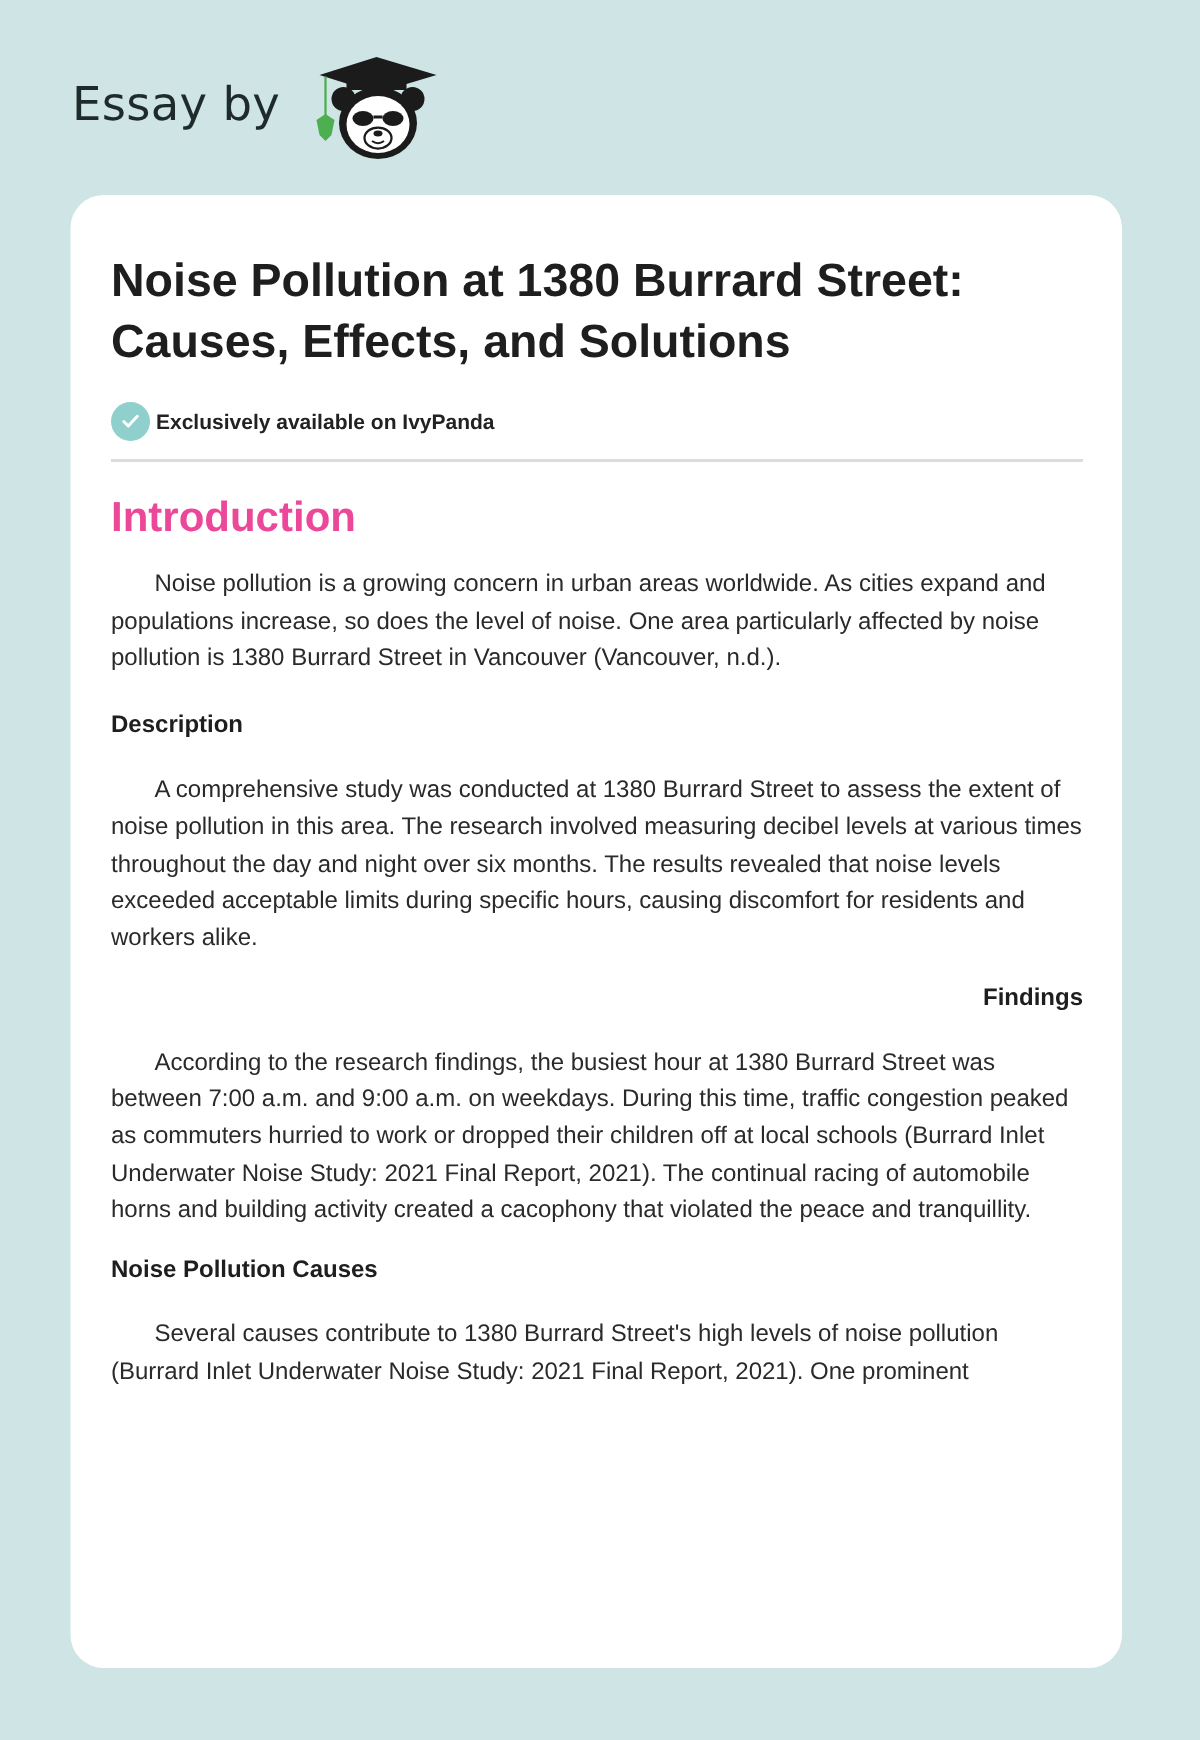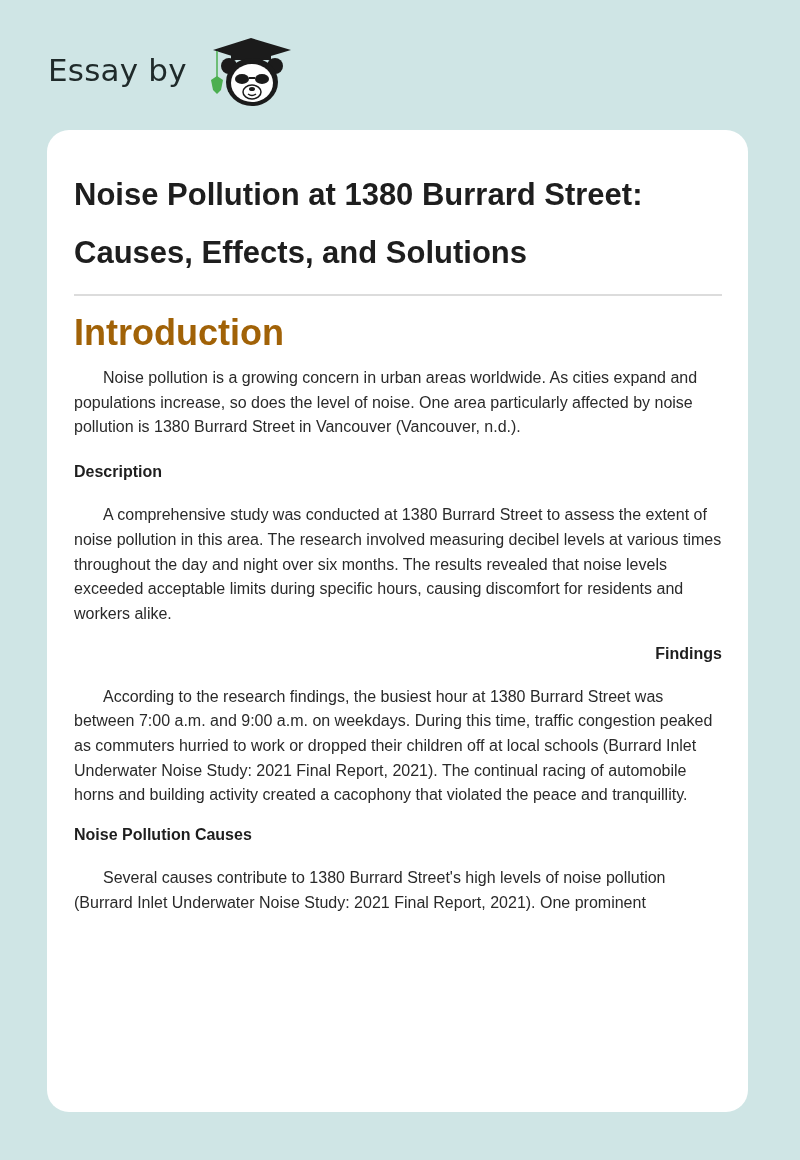--- a/index.html
+++ b/index.html
@@ -24,30 +24,30 @@
     font-family:"DejaVu Serif", serif; font-weight:bold;
     font-size:30px; color:#1b1b1b; margin-top:4px;
   }
   .brand-name sup { font-size:14px; vertical-align:top; position:relative; top:2px; }
   .card {
     position:absolute; left:47px; top:130px; width:701px; height:982px;
     background:#fff; border-radius:22px; overflow:hidden;
   }
   .inner { padding:36px 26px 0 27px; }
   h1 {
-    margin:0; font-size:31px; line-height:58px; font-weight:bold; color:#1e1e1e;
+    margin:0; font-size:31px; line-height:41px; font-weight:bold; color:#1e1e1e;
   }
   .badge { display:flex; align-items:center; margin-top:20px; height:26px; }
   .badge-icon {
     width:26px; height:26px; border-radius:50%; background:#8fd0cc;
     display:flex; align-items:center; justify-content:center; margin-right:4px;
   }
   .badge-text { font-size:14px; font-weight:bold; color:#222; }
   .divider { height:2px; background:#dcdcdc; margin-top:12px; }
-  h2 { margin:24px 0 0; font-size:36px; line-height:34px; font-weight:bold; color:#a16207; }
+  h2 { margin:24px 0 0; font-size:28px; line-height:34px; font-weight:bold; color:#ec4899; }
   h3 { margin:14px 0 0; font-size:16px; line-height:30px; font-weight:bold; color:#1e1e1e; }
   p {
     margin:16px 0 0; font-size:16px; line-height:24.7px; color:#2a2a2a;
     text-indent:29px;
   }
   .s-intro-h { margin-top:20px; }
   .s-research-h { margin-top:18px; }
   .s-desc-h { margin-top:17px; }
   .s-find-h { margin-top:12px;text-align:right; }
   .s-causes-h { margin-top:12px; }
@@ -78,20 +78,28 @@
     <ellipse cx="47" cy="56" rx="9" ry="7" fill="#fff" stroke="#1b1b1b" stroke-width="1.5"></ellipse>
     <ellipse cx="47" cy="53" rx="3" ry="2" fill="#1b1b1b"></ellipse>
     <path d="M43 58 Q47 61 51 58" stroke="#1b1b1b" stroke-width="1.4" fill="none"></path>
   </svg>
 </div>
 
 <div class="card">
   <div class="inner">
     <h1>Noise Pollution at 1380 Burrard Street: Causes, Effects, and Solutions</h1>
 
+    <div class="badge">
+      <span class="badge-icon">
+        <svg width="12" height="10" viewBox="0 0 12 10">
+            <path d="M1.5 5 L4.5 8 L10.5 1.5" stroke="#fff" stroke-width="2" fill="none" stroke-linecap="round" stroke-linejoin="round"></path>
+          </svg>
+      </span>
+      <span class="badge-text">Exclusively available on IvyPanda</span>
+    </div>
 
     <div class="divider"></div>
 
     <h2 class="s-intro-h">Introduction</h2>
     <p>Noise pollution is a growing concern in urban areas worldwide. As cities expand and populations increase, so does the level of noise. One area particularly affected by noise pollution is 1380 Burrard Street in Vancouver (Vancouver, n.d.).</p>
 
 
     <h3 class="s-desc-h">Description</h3>
     <p>A comprehensive study was conducted at 1380 Burrard Street to assess the extent of noise pollution in this area. The research involved measuring decibel levels at various times throughout the day and night over six months. The results revealed that noise levels exceeded acceptable limits during specific hours, causing discomfort for residents and workers alike.</p>
 

